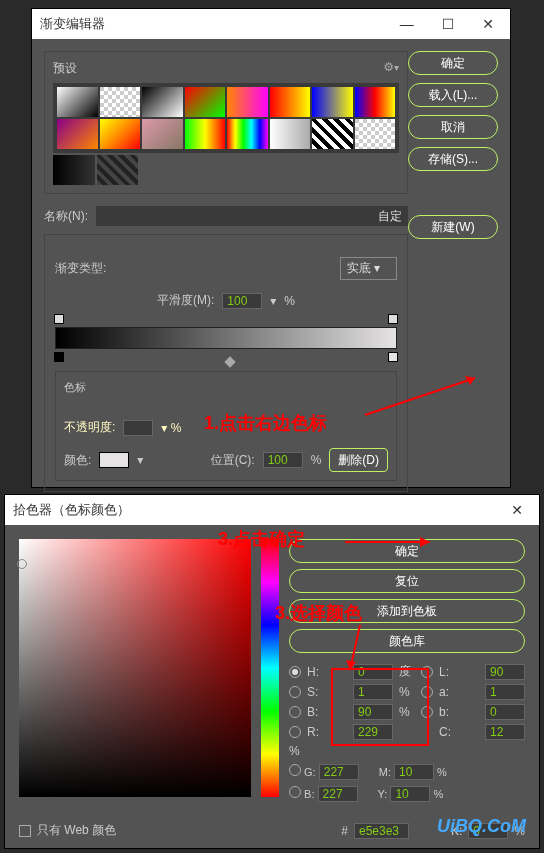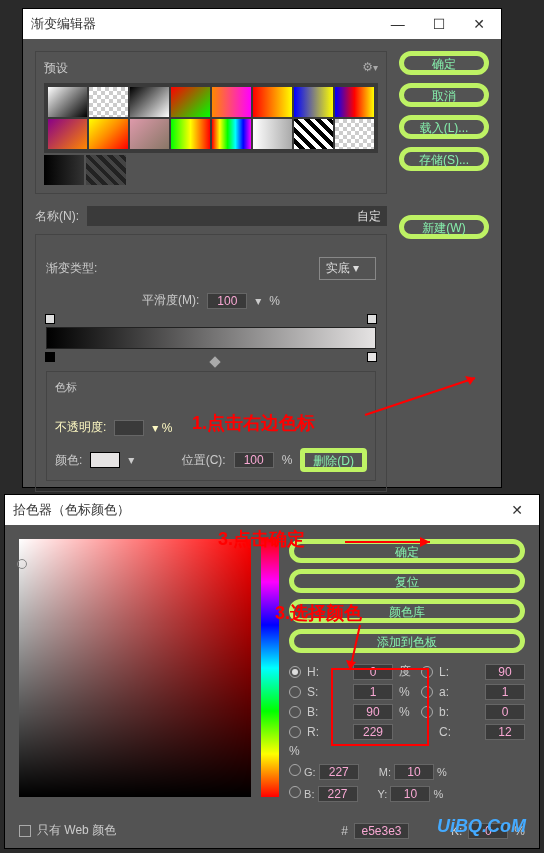--- a/index.html
+++ b/index.html
@@ -1,37 +1,37 @@
 <!DOCTYPE html>
 <html><head>
 <meta charset="utf-8">
 <style>
 * { margin: 0; padding: 0; box-sizing: border-box; font-family: "Microsoft YaHei", sans-serif; }
 body { background: #2a2a2a; width: 544px; height: 853px; position: relative; }
 .window { background: #535353; border: 1px solid #000; position: absolute; }
-.gradient-editor { left: 22px; top: 8px; width: 480px; height: 480px; }
+.gradient-editor { left: 31px; top: 8px; width: 480px; height: 480px; }
 .titlebar { background: #fff; color: #333; height: 30px; display: flex; align-items: center; padding: 0 8px; font-size: 13px; }
 .titlebar-controls { margin-left: auto; display: flex; gap: 28px; padding-right: 8px; font-size: 14px; }
-.content { padding: 12px; display: flex; gap: 12px; }
+.content { padding: 12px; display: flex; }
 .left-col { flex: 1; }
 .right-col { width: 90px; display: flex; flex-direction: column; gap: 8px; }
-.btn { background: #535353; border: 5px solid #bef264; color: #86efac; border-radius: 12px; height: 24px; font-size: 12px; cursor: pointer; }
+.btn { background: #535353; border: 1px solid #bef264; color: #ffffff; border-radius: 12px; height: 24px; font-size: 12px; cursor: pointer; }
 .presets-panel { border: 1px solid #444; padding: 8px; }
 .presets-label { color: #ccc; font-size: 12px; margin-bottom: 6px; display: flex; }
 .gear { margin-left: auto; color: #aaa; }
 .swatch-grid { display: grid; grid-template-columns: repeat(8, 1fr); gap: 2px; background: #3a3a3a; padding: 4px; }
 .swatch { height: 30px; }
 .s1{background:linear-gradient(135deg,#fff,#000)} .s2{background:repeating-conic-gradient(#fff 0 25%,#ccc 0 50%) 0 0/8px 8px} .s3{background:linear-gradient(135deg,#000,#fff)} .s4{background:linear-gradient(135deg,#f00,#0f0)} .s5{background:linear-gradient(90deg,#f80,#f0f)} .s6{background:linear-gradient(90deg,#f00,#ff0)} .s7{background:linear-gradient(90deg,#00f,#ff0)} .s8{background:linear-gradient(90deg,#00f,#f00,#ff0)} .s9{background:linear-gradient(135deg,#808,#f80)} .s10{background:linear-gradient(135deg,#ff0,#f80,#f00)} .s11{background:linear-gradient(135deg,#d9a,#876)} .s12{background:linear-gradient(90deg,#0f0,#ff0,#f00)} .s13{background:linear-gradient(90deg,#f00,#ff0,#0f0,#0ff,#00f,#f0f)} .s14{background:linear-gradient(90deg,#fff,#aaa)} .s15{background:repeating-linear-gradient(45deg,#fff 0 4px,#000 4px 8px)} .s16{background:repeating-conic-gradient(#fff 0 25%,#ccc 0 50%) 0 0/8px 8px} .s17{background:linear-gradient(90deg,#000,#333)} .s18{background:repeating-linear-gradient(45deg,#444 0 4px,#222 4px 8px)}
 .swatch-row2 { display: grid; grid-template-columns: repeat(8, 1fr); gap: 2px; margin-top: 2px; }
 .swatch-row2 .swatch:nth-child(n+3) { visibility: hidden; }
 .form-row { display: flex; align-items: center; gap: 8px; margin-top: 12px; color: #ccc; font-size: 12px; }
 .text-input { background: #3a3a3a; border: none; color: #ddd; padding: 3px 6px; font-size: 12px; flex: 1; text-align: right; }
 .panel { border: 1px solid #444; padding: 10px; margin-top: 8px; }
 .select { background: #535353; border: 1px solid #888; color: #ddd; padding: 2px 16px 2px 6px; font-size: 12px; }
-.num-input { background: #3a3a3a; border: 1px solid #666; color: #f9a8d4; padding: 0 4px; width: 40px; font-size: 12px; text-align: center; }
+.num-input { background: #3a3a3a; border: 1px solid #666; color: #84cc16; padding: 0 4px; width: 40px; font-size: 12px; text-align: left; }
 .gradient-bar { height: 22px; background: linear-gradient(90deg,#000,#e5e3e3); margin-top: 18px; position: relative; border: 1px solid #222; }
 .stop { position: absolute; width: 10px; height: 10px; background: #ddd; border: 1px solid #000; }
 .stop-top { top: -14px; } .stop-bot { bottom: -14px; }
 .stop-left { left: -2px; } .stop-right { right: -2px; }
 .diamond { position: absolute; bottom: -18px; left: 50%; width: 8px; height: 8px; background: #aaa; transform: rotate(45deg); }
 .label-gray { color: #fef9c3; }
 .color-chip { width: 30px; height: 16px; background: #e5e3e3; border: 1px solid #000; display: inline-block; }
 .color-picker { left: 4px; top: 494px; width: 536px; height: 355px; }
 .cp-body { display: flex; padding: 14px; gap: 10px; }
 .sat-field { width: 258px; height: 258px; background: linear-gradient(to top,#000,transparent), linear-gradient(to right,#fff,#f00); position: relative; }
@@ -136,22 +136,22 @@
             <span>位置(C):</span>
             <input class="num-input" value="100" style="">
             <span>%</span>
             <button class="btn" style="padding:0 8px;border-radius:4px">删除(D)</button>
           </div>
         </div>
       </div>
     </div>
     <div class="right-col">
       <button class="btn">确定</button>
+      <button class="btn">载入(L)...</button>
       <button class="btn">取消</button>
-      <button class="btn">载入(L)...</button>
       <button class="btn">存储(S)...</button>
       <div style="height:28px"></div>
       <button class="btn">新建(W)</button>
     </div>
   </div>
 </div>
 
 <div class="window color-picker">
   <div class="titlebar">
     <span>拾色器（色标颜色）</span>
@@ -160,22 +160,22 @@
     </div>
   </div>
   <div class="cp-body">
     <div class="sat-field">
       <div class="sat-cursor"></div>
     </div>
     <div class="hue-bar"></div>
     <div class="cp-right">
       <button class="btn">确定</button>
       <button class="btn">复位</button>
+      <button class="btn">添加到色板</button>
       <button class="btn">颜色库</button>
-      <button class="btn">添加到色板</button>
       <div class="value-grid">
         <span class="radio on"></span>
           <span>H:</span>
           <input class="num-input" value="0" style="">
           <span>度</span>
         <span class="radio"></span>
           <span>L:</span>
           <input class="num-input" value="90" style="">
         <span class="radio"></span>
           <span>S:</span>
@@ -216,21 +216,21 @@
     <span style="flex:1"></span>
     <span>#</span>
     <input class="num-input" style="width: 55px;" value="e5e3e3">
     <span style="width:30px"></span>
     <span>K:</span>
     <input class="num-input" value="0" style="">
     <span>%</span>
   </div>
 </div>
 
-<div class="annotation" style="left:192px;top:411px">1.点击右边色标</div>
+<div class="annotation" style="left:204px;top:411px">1.点击右边色标</div>
 <svg class="arrow" style="left:360px;top:370px" width="130" height="50">
     <path d="M5,45 L115,8" stroke="#f00" stroke-width="2" fill="none"></path>
     <path d="M115,8 L105,6 L110,15 Z" fill="#f00"></path>
   </svg>
 
 <div class="annotation" style="left:275px;top:601px">3.选择颜色</div>
 <svg class="arrow" style="left:340px;top:620px" width="50" height="60">
     <path d="M20,5 L10,50" stroke="#f00" stroke-width="2" fill="none"></path>
     <path d="M10,50 L6,40 L16,42 Z" fill="#f00"></path>
   </svg>

